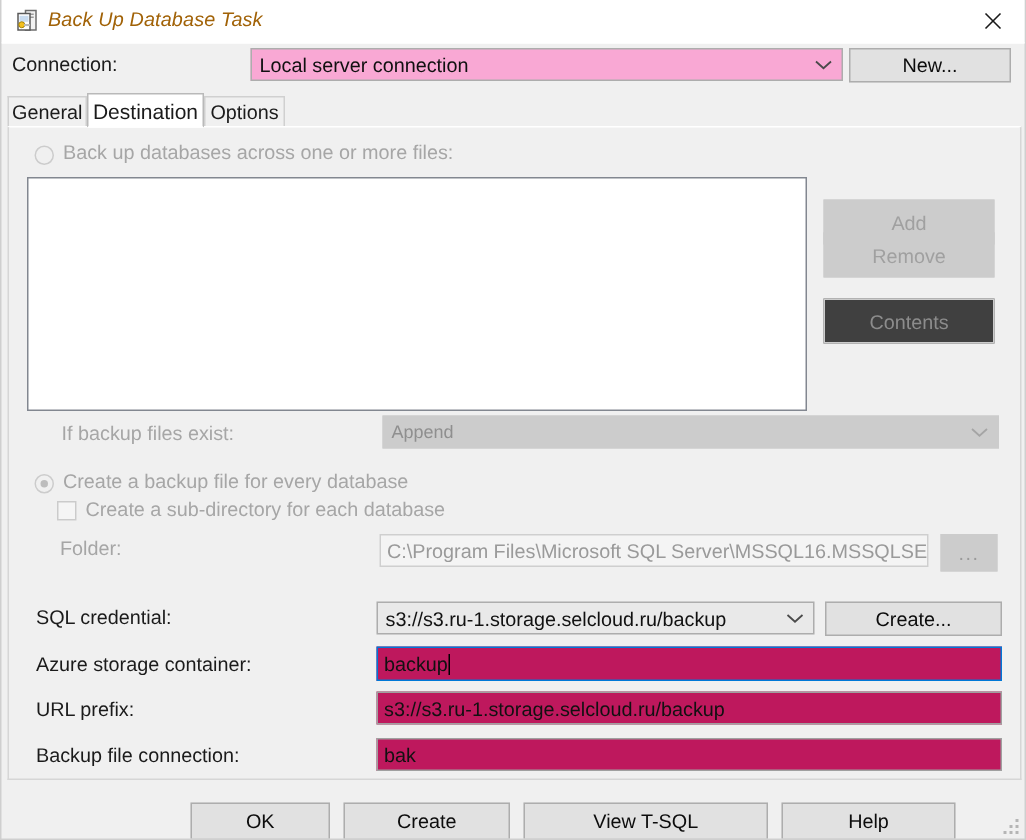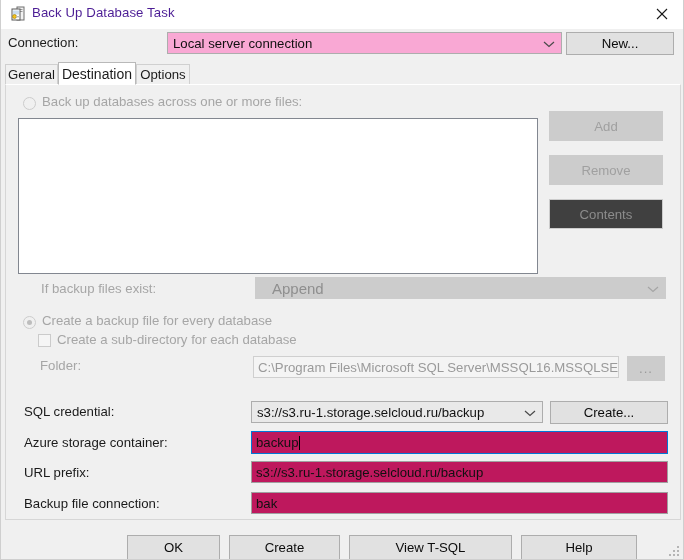--- a/index.html
+++ b/index.html
@@ -32,23 +32,24 @@
   }
   .title-icon {
     position: absolute;
     left: 9px; top: 6px;
     width: 16px; height: 16px;
   }
   .title-text {
     position: absolute;
     left: 31px; top: 5px;
     font-size: 13.2px;
-    color: #4c1d95;
+    color: #a16207;
     white-space: nowrap;
     letter-spacing: 0.1px;
+    font-style: italic;
   }
   .title-close {
     position: absolute;
     right: 0px; top: 0px;
     width: 46px; height: 28px;
     display: flex;
     align-items: center;
     justify-content: center;
     cursor: default;
   }
@@ -190,41 +191,41 @@
 
   .listbox {
     position: absolute;
     left: 17px; top: 118px;
     width: 520px; height: 156px;
     background: #ffffff;
     border: 1px solid #828790;
     box-sizing: border-box;
   }
 
-  #btn-add      { position:absolute; left: 548px; top: 111px; width: 114px; height: 30px; }
+  #btn-add      { position:absolute; left: 548px; top: 133px; width: 114px; height: 30px; }
   #btn-remove   { position:absolute; left: 548px; top: 155px; width: 114px; height: 30px; }
   #btn-contents { position:absolute; left: 548px; top: 199px; width: 114px; height: 30px; }
   #btn-contents { background:#404040; border-color:#cccccc; color:#8c8c8c; }
 
   #lbl-ifexist { left: 40px; top: 281px; }
   .combo-dis {
     position: absolute;
     background: #cccccc;
     border: 1px solid #cccccc;
     box-sizing: border-box;
     display: flex;
     align-items: center;
     cursor: default;
   }
   #combo-ifexist {
     left: 254px; top: 277px;
     width: 411px; height: 22px;
   }
   #combo-ifexist .cb-text {
-    font-size: 15px; color: #8f8f8f; padding-left: 16px;
+    font-size: 12px; color: #8f8f8f; padding-left: 5px;
   }
 
   #rb-everydb  { left: 22px; top: 316px; }
   #lbl-everydb { left: 41px; top: 313px; }
 
   .checkbox {
     position: absolute;
     width: 13px; height: 13px;
     border: 1px solid #cbcbcb;
     background: #f5f5f5;

